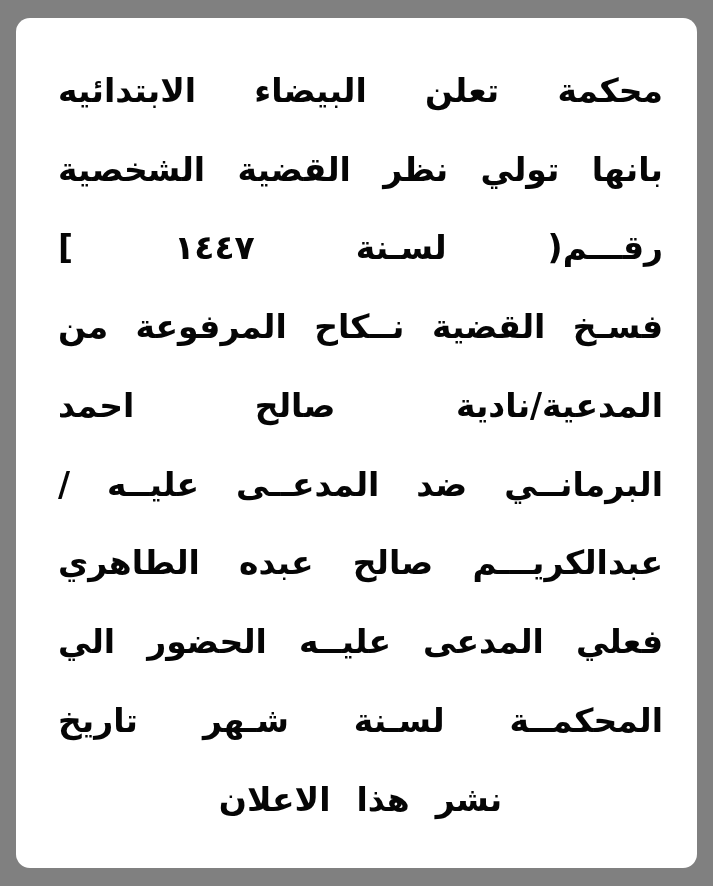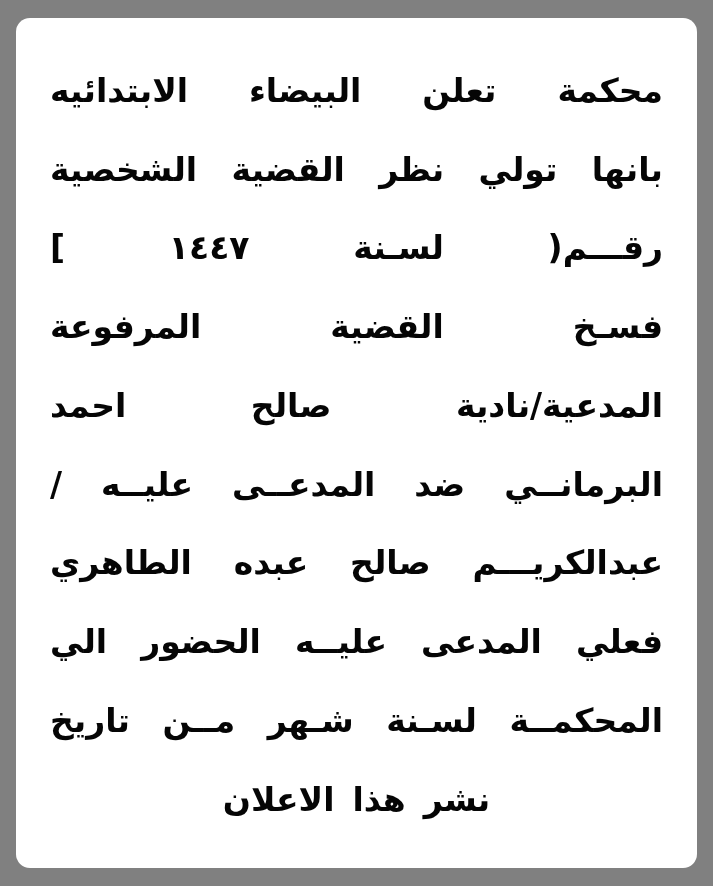--- a/index.html
+++ b/index.html
@@ -55,20 +55,21 @@
     direction: rtl;
     margin-bottom: 20px;
     white-space: pre;
   }
   .jline.center {
     justify-content: center;
     gap: 18px;
   }
   .w {
     display: inline-block;
+    margin-left: 8px;
   }
 </style>
 </head>
 <body>
 
 <div class="page">
   <div class="notice-card">
     <div class="notice-body">
 
       <div class="jline">
@@ -89,21 +90,23 @@
       <div class="jline">
         <span class="w">رقـــم(</span>
         <span class="w">لسـنة</span>
         <span class="w">١٤٤٧</span>
         <span class="w">]</span>
       </div>
 
       <div class="jline">
         <span class="w">فسـخ</span>
         <span class="w">القضية</span>
+        <span class="w">نــكاح</span>
         <span class="w">المرفوعة</span>
+        <span class="w">من</span>
       </div>
 
       <div class="jline">
         <span class="w">المدعية/نادية</span>
         <span class="w">صالح</span>
         <span class="w">احمد</span>
       </div>
 
       <div class="jline">
         <span class="w">البرمانــي</span>
@@ -125,21 +128,20 @@
         <span class="w">المدعى</span>
         <span class="w">عليــه</span>
         <span class="w">الحضور</span>
         <span class="w">الي</span>
       </div>
 
       <div class="jline">
         <span class="w">المحكمــة</span>
         <span class="w">لسـنة</span>
         <span class="w">شـهر</span>
-        <span class="w">مــن</span>
         <span class="w">تاريخ</span>
       </div>
 
       <div class="jline center">
         <span class="w">نشر</span>
         <span class="w">هذا</span>
         <span class="w">الاعلان</span>
       </div>
 
     </div>

